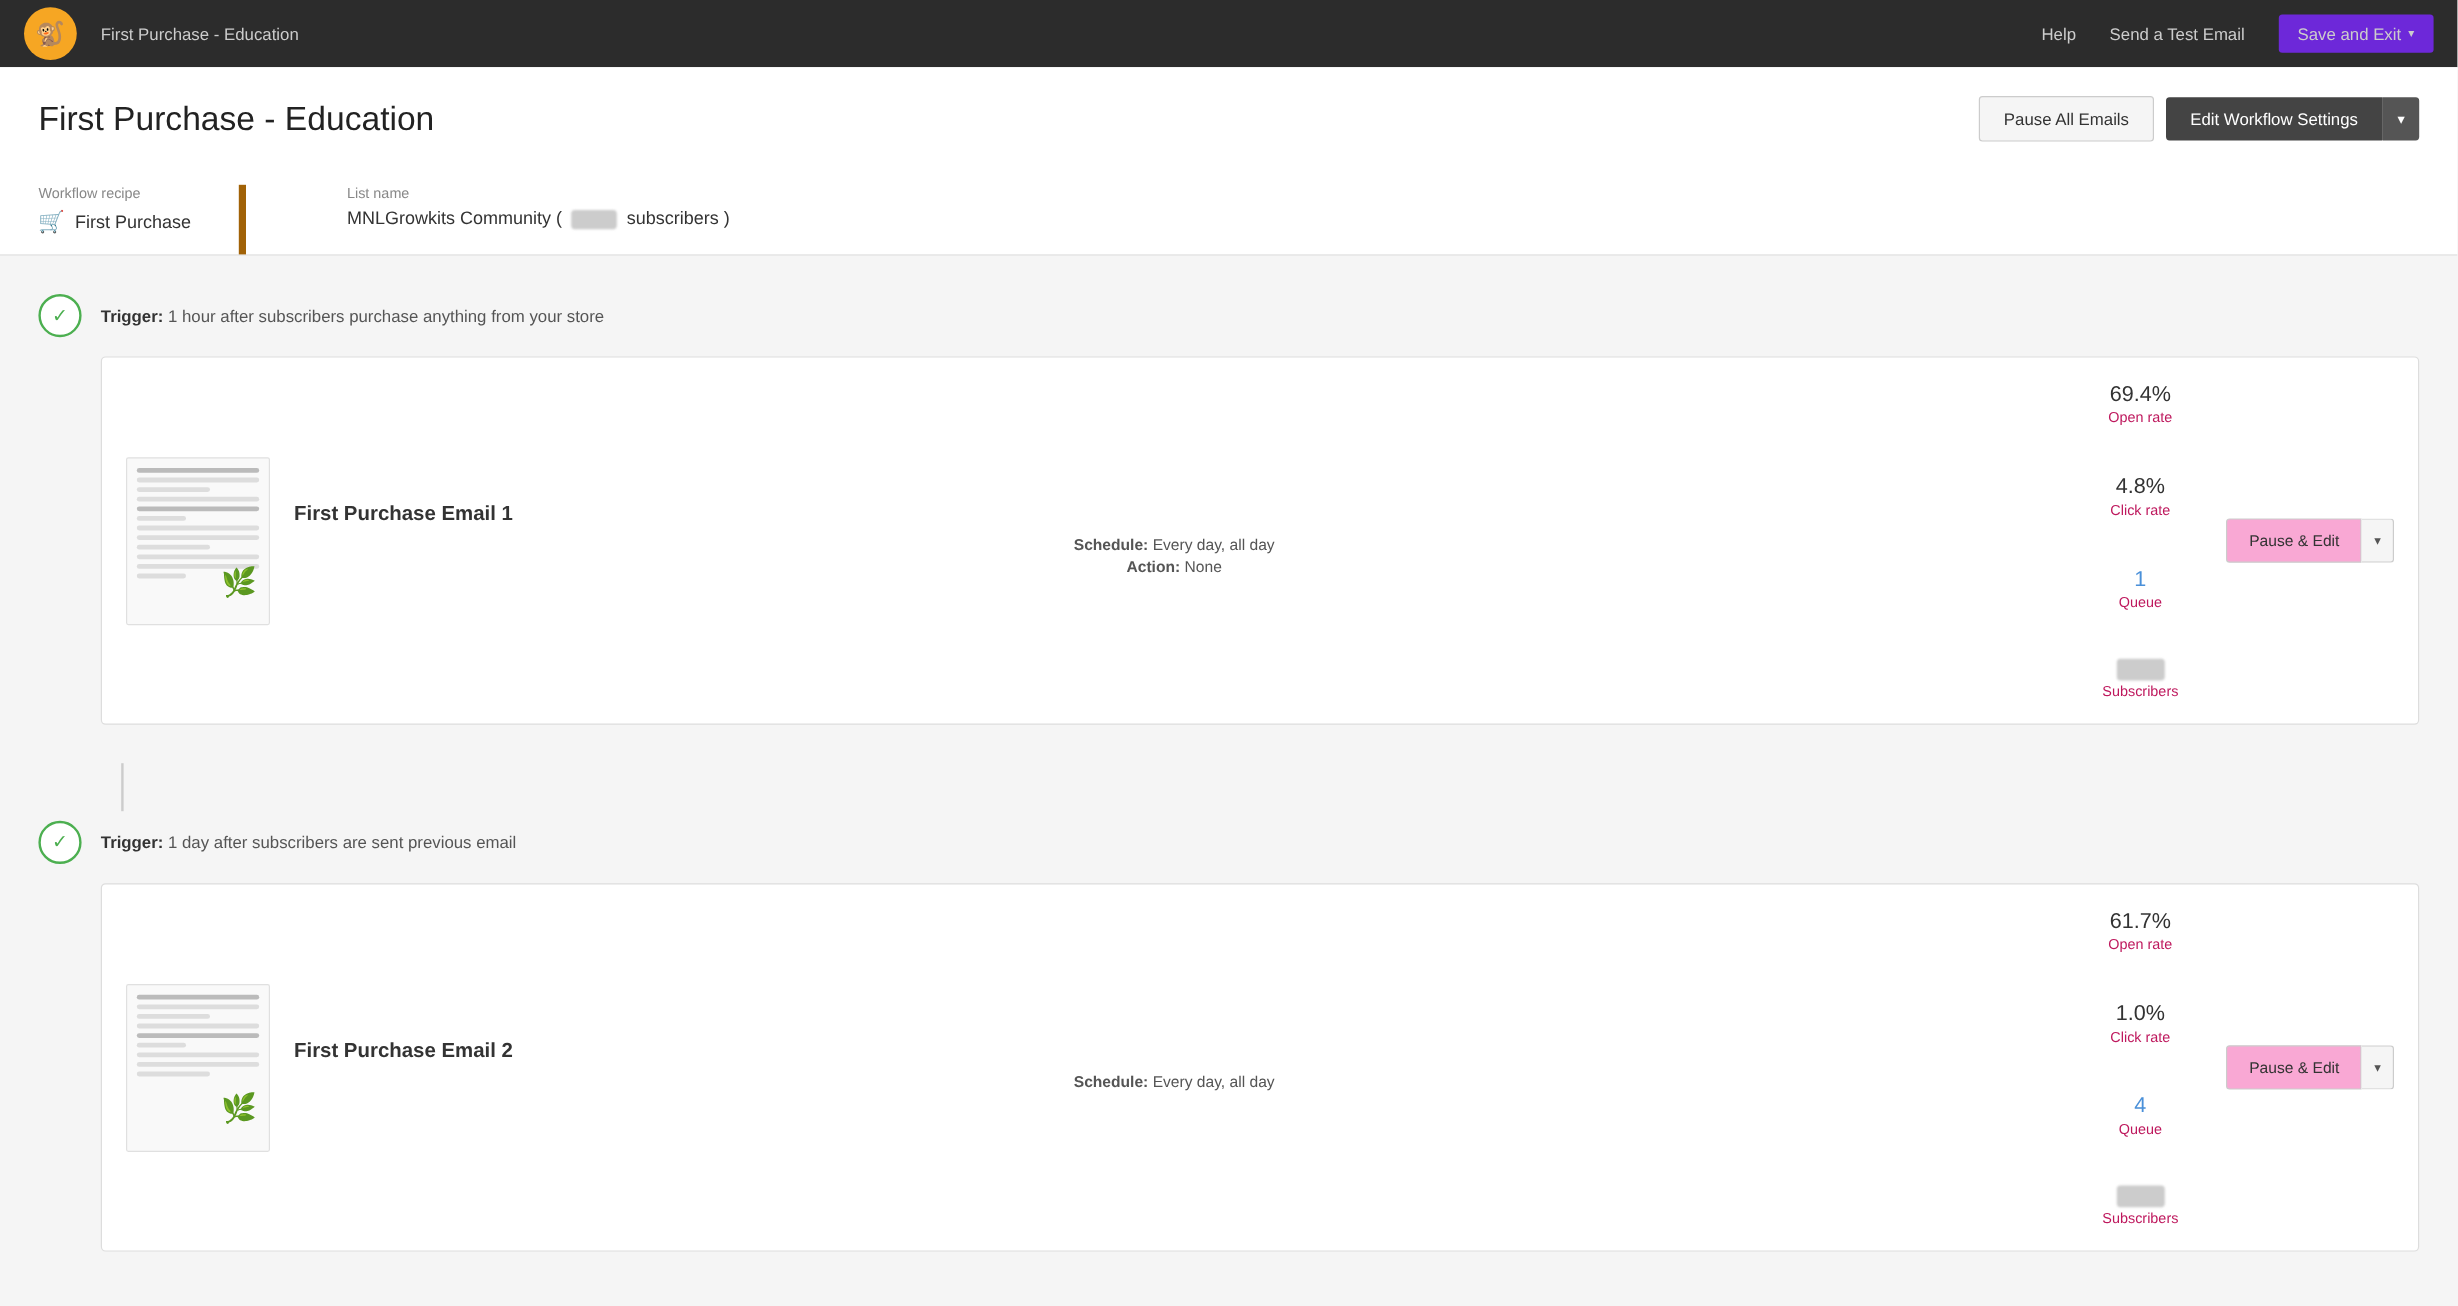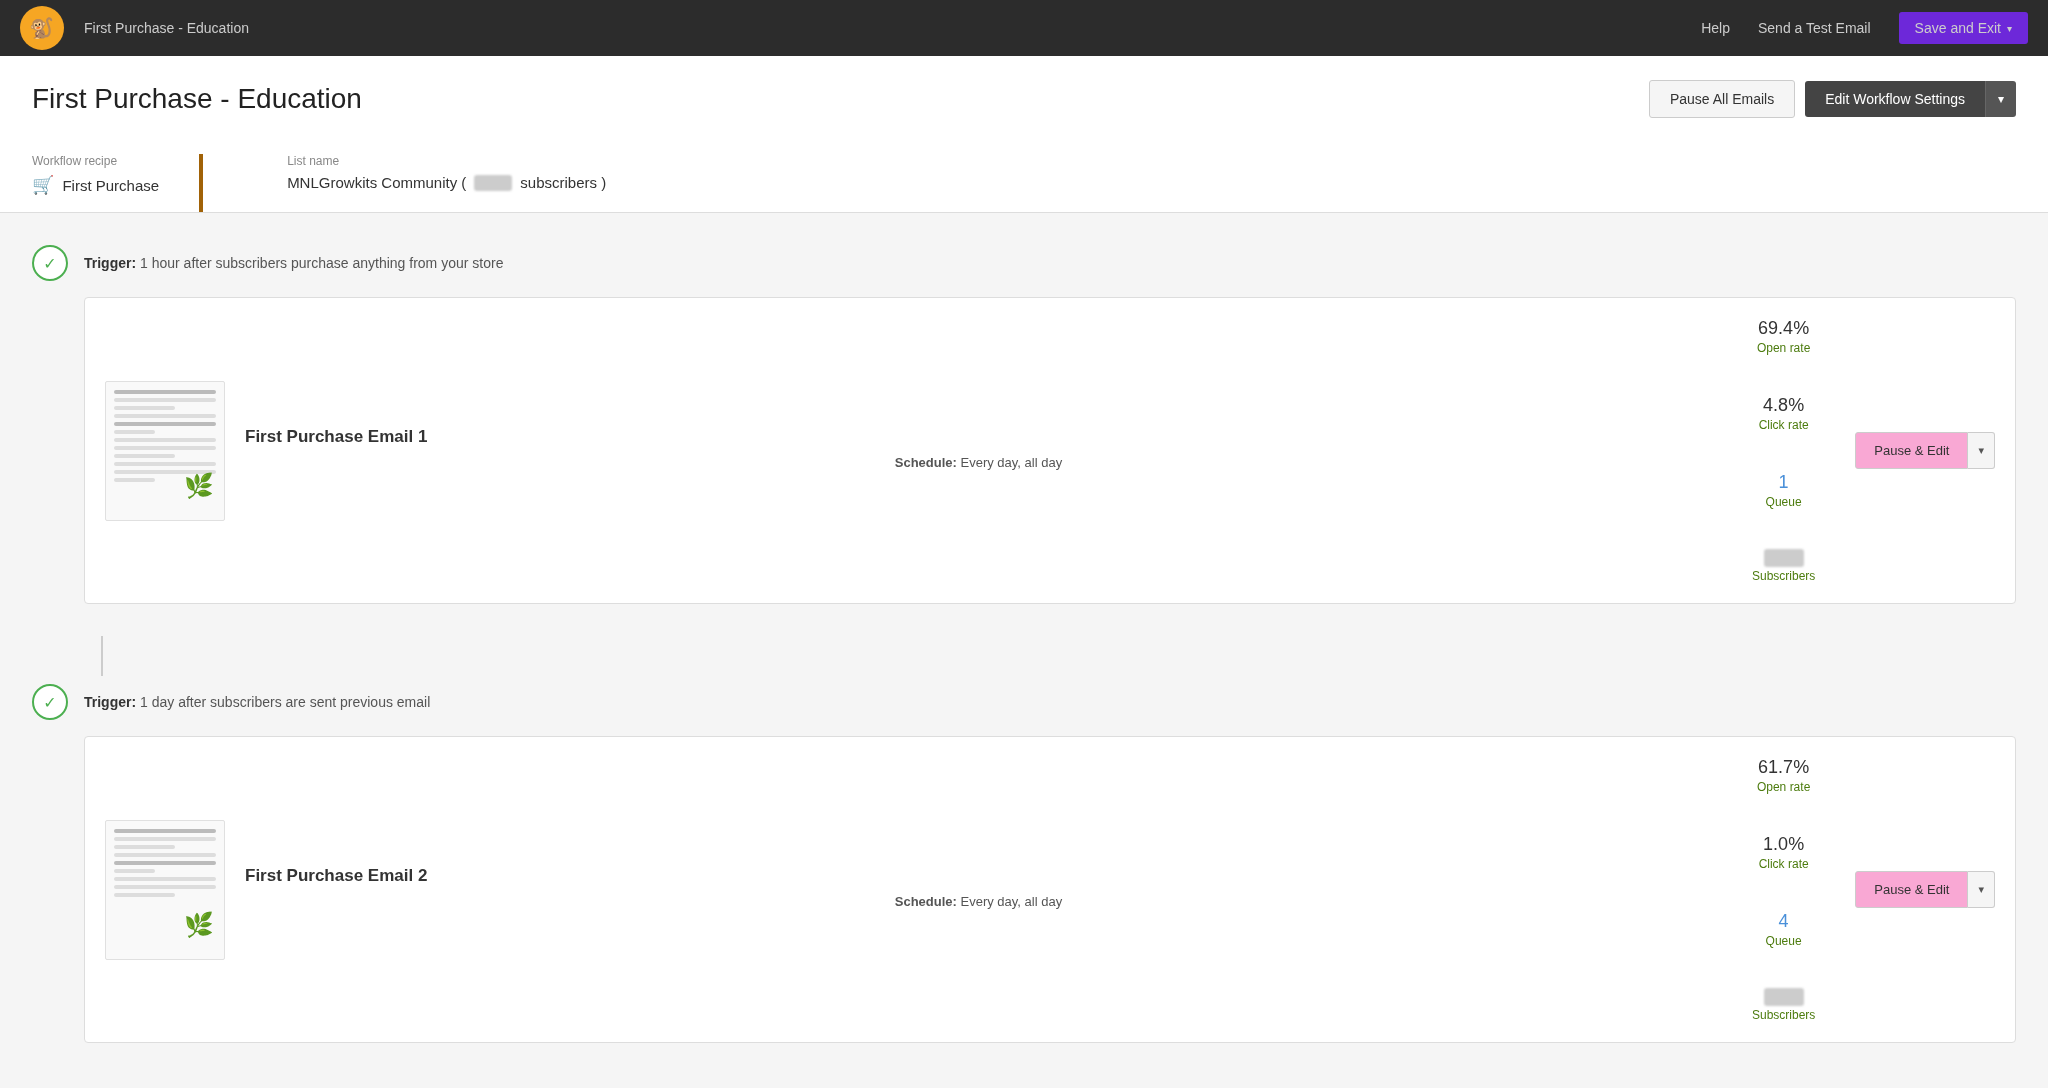--- a/index.html
+++ b/index.html
@@ -82,21 +82,21 @@
     }
 
     
     .metadata-row {
       display: flex;
       gap: 0;
       padding-top: 16px;
     }
     .meta-item {
       padding: 0 40px 16px 0;
-      border-right: 4px solid #a16207;
+      border-right: 6px solid #a16207;
       margin-right: 40px;
     }
     .meta-item:last-child { border-right: none; margin-left: 44px; }
     .meta-label { font-size: 12px; color: #888; margin-bottom: 6px; }
     .meta-value { display: flex; align-items: center; gap: 8px; font-size: 15px; color: #333; }
     .cart-icon { color: #4caf50; font-size: 18px; }
 
     
     .main-content { padding: 32px; max-width: 100%; }
 
@@ -150,21 +150,21 @@
 
     .email-info { flex: 1; min-width: 0; }
     .email-name { font-size: 17px; font-weight: 600; color: #333; margin-bottom: 8px; }
     .email-meta { font-size: 13px; color: #555; margin-bottom: 4px; text-align: center; }
     .email-meta a { color: #4a90d9; text-decoration: none; }
 
     .email-stats { display: flex; gap: 40px; align-items: center; margin: 0 20px; flex-direction: column; }
     .stat-col { text-align: center; }
     .stat-value { font-size: 18px; font-weight: 500; color: #333; }
     .stat-value.queue-val { color: #4a90d9; }
-    .stat-label { font-size: 12px; color: #4d7c0f; margin-top: 2px; text-align: right; }
+    .stat-label { font-size: 12px; color: #be185d; margin-top: 2px; text-align: right; }
     .stat-blurred {
       width: 40px; height: 18px;
       background: #ccc;
       border-radius: 3px;
       margin: 0 auto 2px;
       filter: blur(1px);
     }
 
     .email-actions { display: flex; flex-shrink: 0; }
     .pause-edit-btn {
@@ -285,20 +285,24 @@
         </div>
         <div class="thumb-icon">🌿</div>
       </div>
 
       <div class="email-info">
         <div class="email-name">First Purchase Email 1</div>
         <div class="email-meta">
           <strong>Schedule:</strong>
           <span>Every day, all day</span>
         </div>
+        <div class="email-meta">
+          <strong>Action:</strong>
+          <span>None</span>
+        </div>
       </div>
 
       <div class="email-stats">
         <div class="stat-col">
           <div class="stat-value">69.4%</div>
           <div class="stat-label">Open rate</div>
         </div>
         <div class="stat-col">
           <div class="stat-value">4.8%</div>
           <div class="stat-label">Click rate</div>

